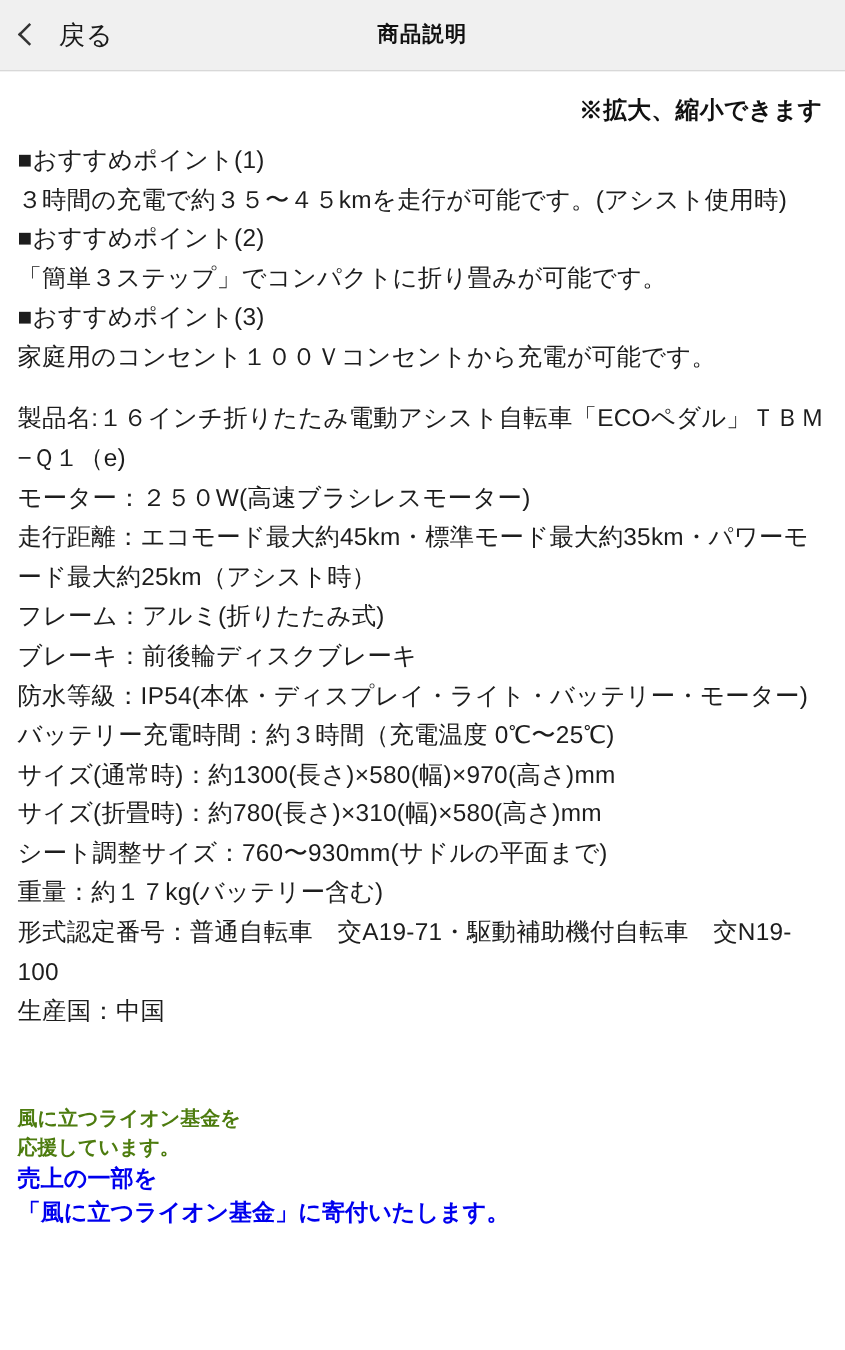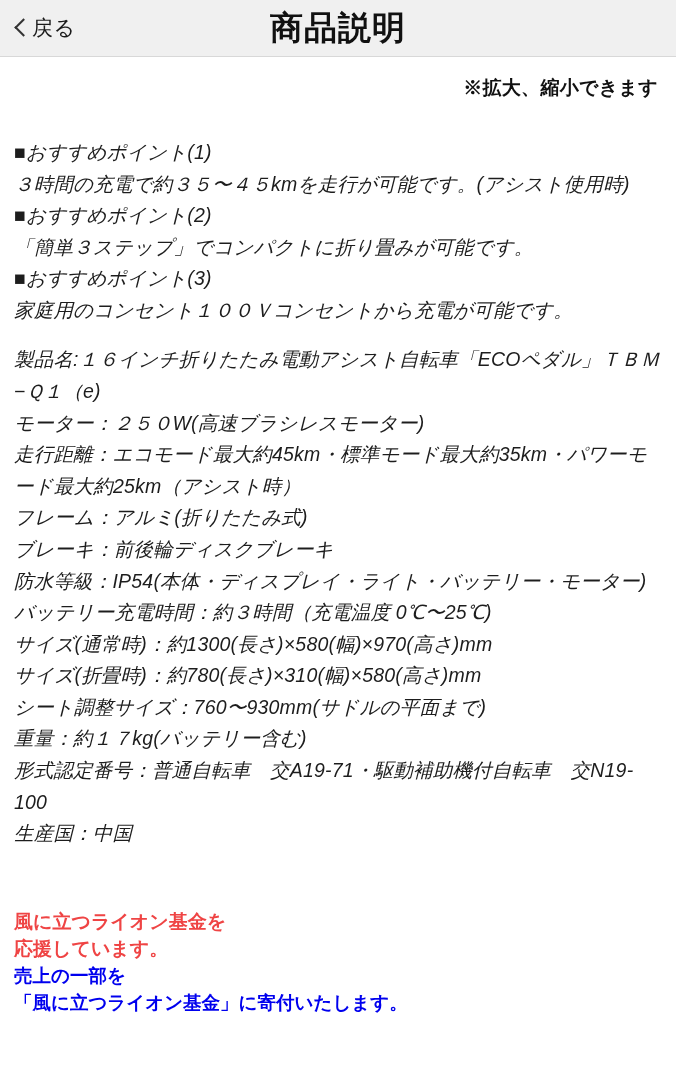--- a/index.html
+++ b/index.html
@@ -21,21 +21,21 @@
     position: relative;
     height: 56px;
     background: #f0f0f0;
     border-bottom: 1px solid #d8d8d8;
     display: flex;
     align-items: center;
   }
   .back-btn {
     display: flex;
     align-items: center;
-    gap: 6px;
+    gap: 21px;
     padding: 0 14px;
     height: 100%;
     cursor: pointer;
     user-select: none;
   }
   .chev {
     display: inline-block;
     width: 12px;
     height: 20px;
     position: relative;
@@ -57,67 +57,66 @@
     letter-spacing: 0.5px;
   }
   .header-title {
     position: absolute;
     left: 0;
     right: 0;
     top: 0;
     height: 56px;
     line-height: 56px;
     text-align: center;
-    font-size: 33px;
+    font-size: 17px;
     font-weight: bold;
     color: #111111;
     letter-spacing: 1px;
     pointer-events: none;
   }
 
   
   .content {
     padding: 0 14px;
     box-sizing: border-box;
   }
   .zoom-note {
     text-align: right;
     font-size: 19px;
     font-weight: bold;
     color: #111;
     margin-top: 18px;
-    margin-bottom: 36px;
+    margin-bottom: 12px;
     padding-right: 4px;
     letter-spacing: 0.3px;
   }
   .body-text {
     font-size: 19.5px;
     line-height: 1.62;
     color: #1d1d1d;
     letter-spacing: 0.2px;
     white-space: pre-wrap;
     word-break: break-word;
   }
   .block {
     margin: 0;
-    font-style: italic;
   }
   .gap {
     height: 18px;
   }
   .gap-sm {
     height: 16px;
   }
   .gap-lg {
     height: 42px;
   }
   .red {
-    color: #ef4444;
+    color: #4d7c0f;
     font-weight: bold;
-    font-size: 19px;
+    font-size: 16px;
     line-height: 1.45;
     white-space: pre-wrap;
   }
   .blue {
     color: #0000ee;
     font-weight: bold;
     font-size: 18.5px;
     line-height: 1.45;
     white-space: pre-wrap;
   }

